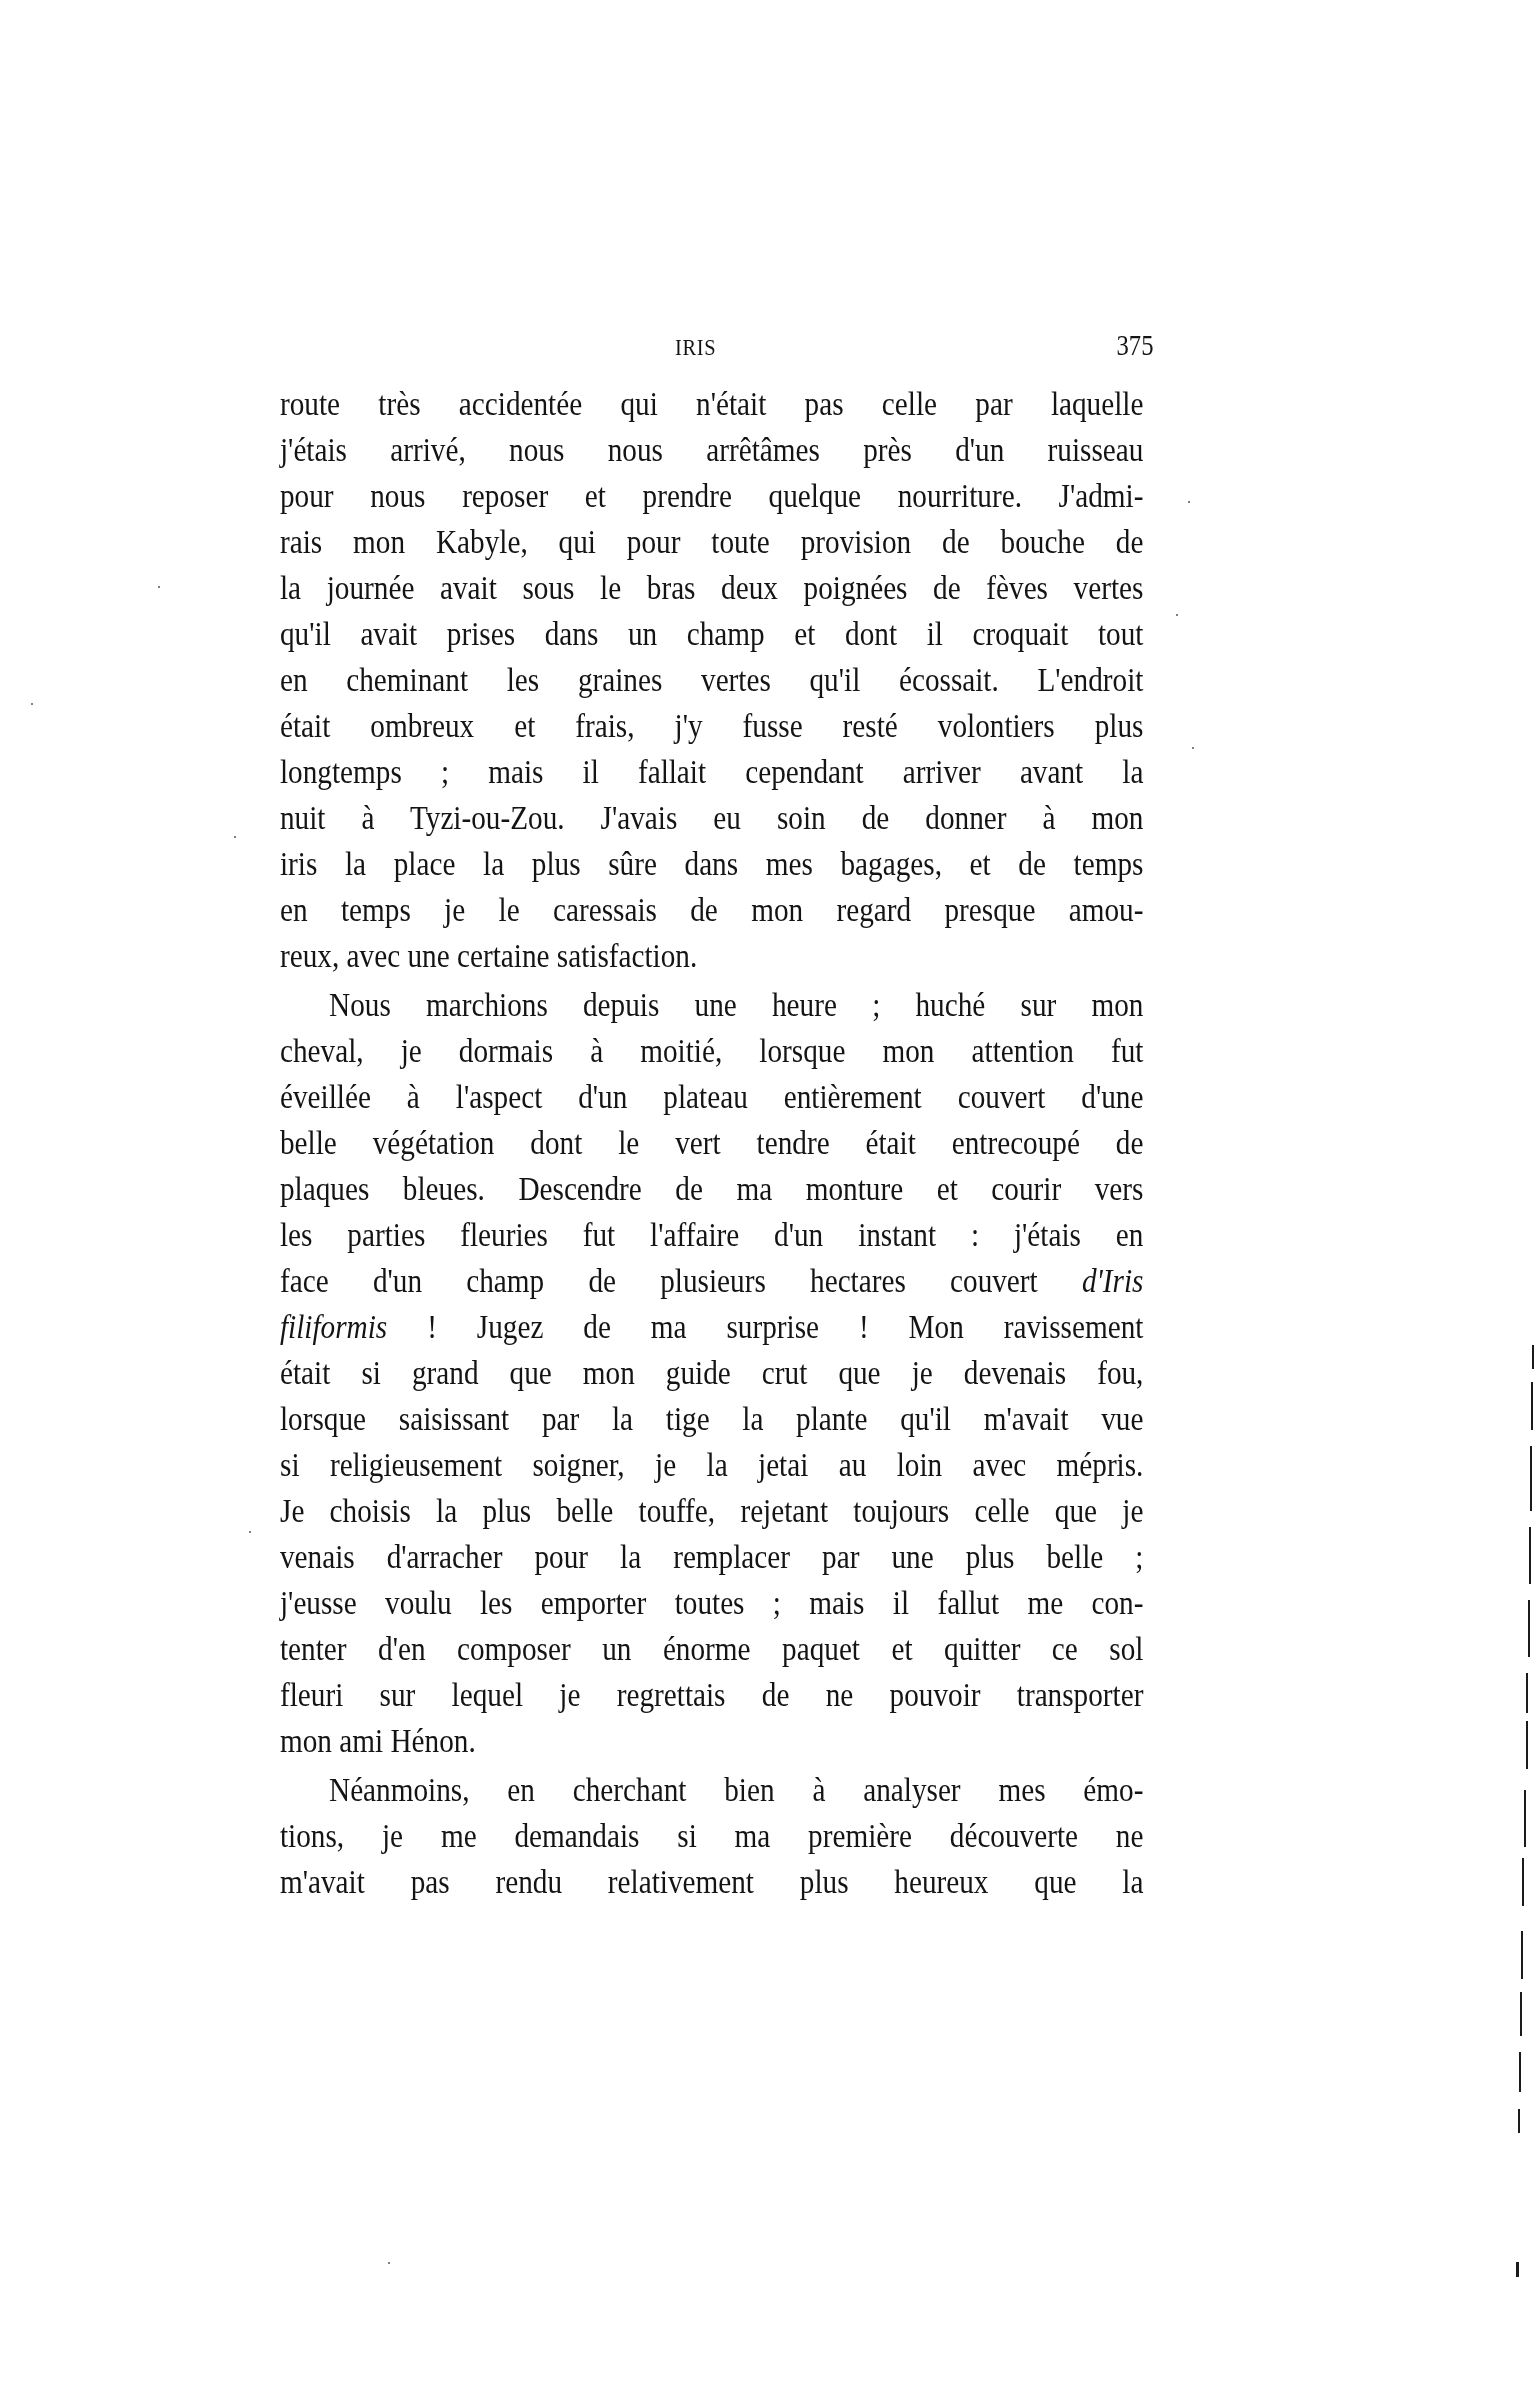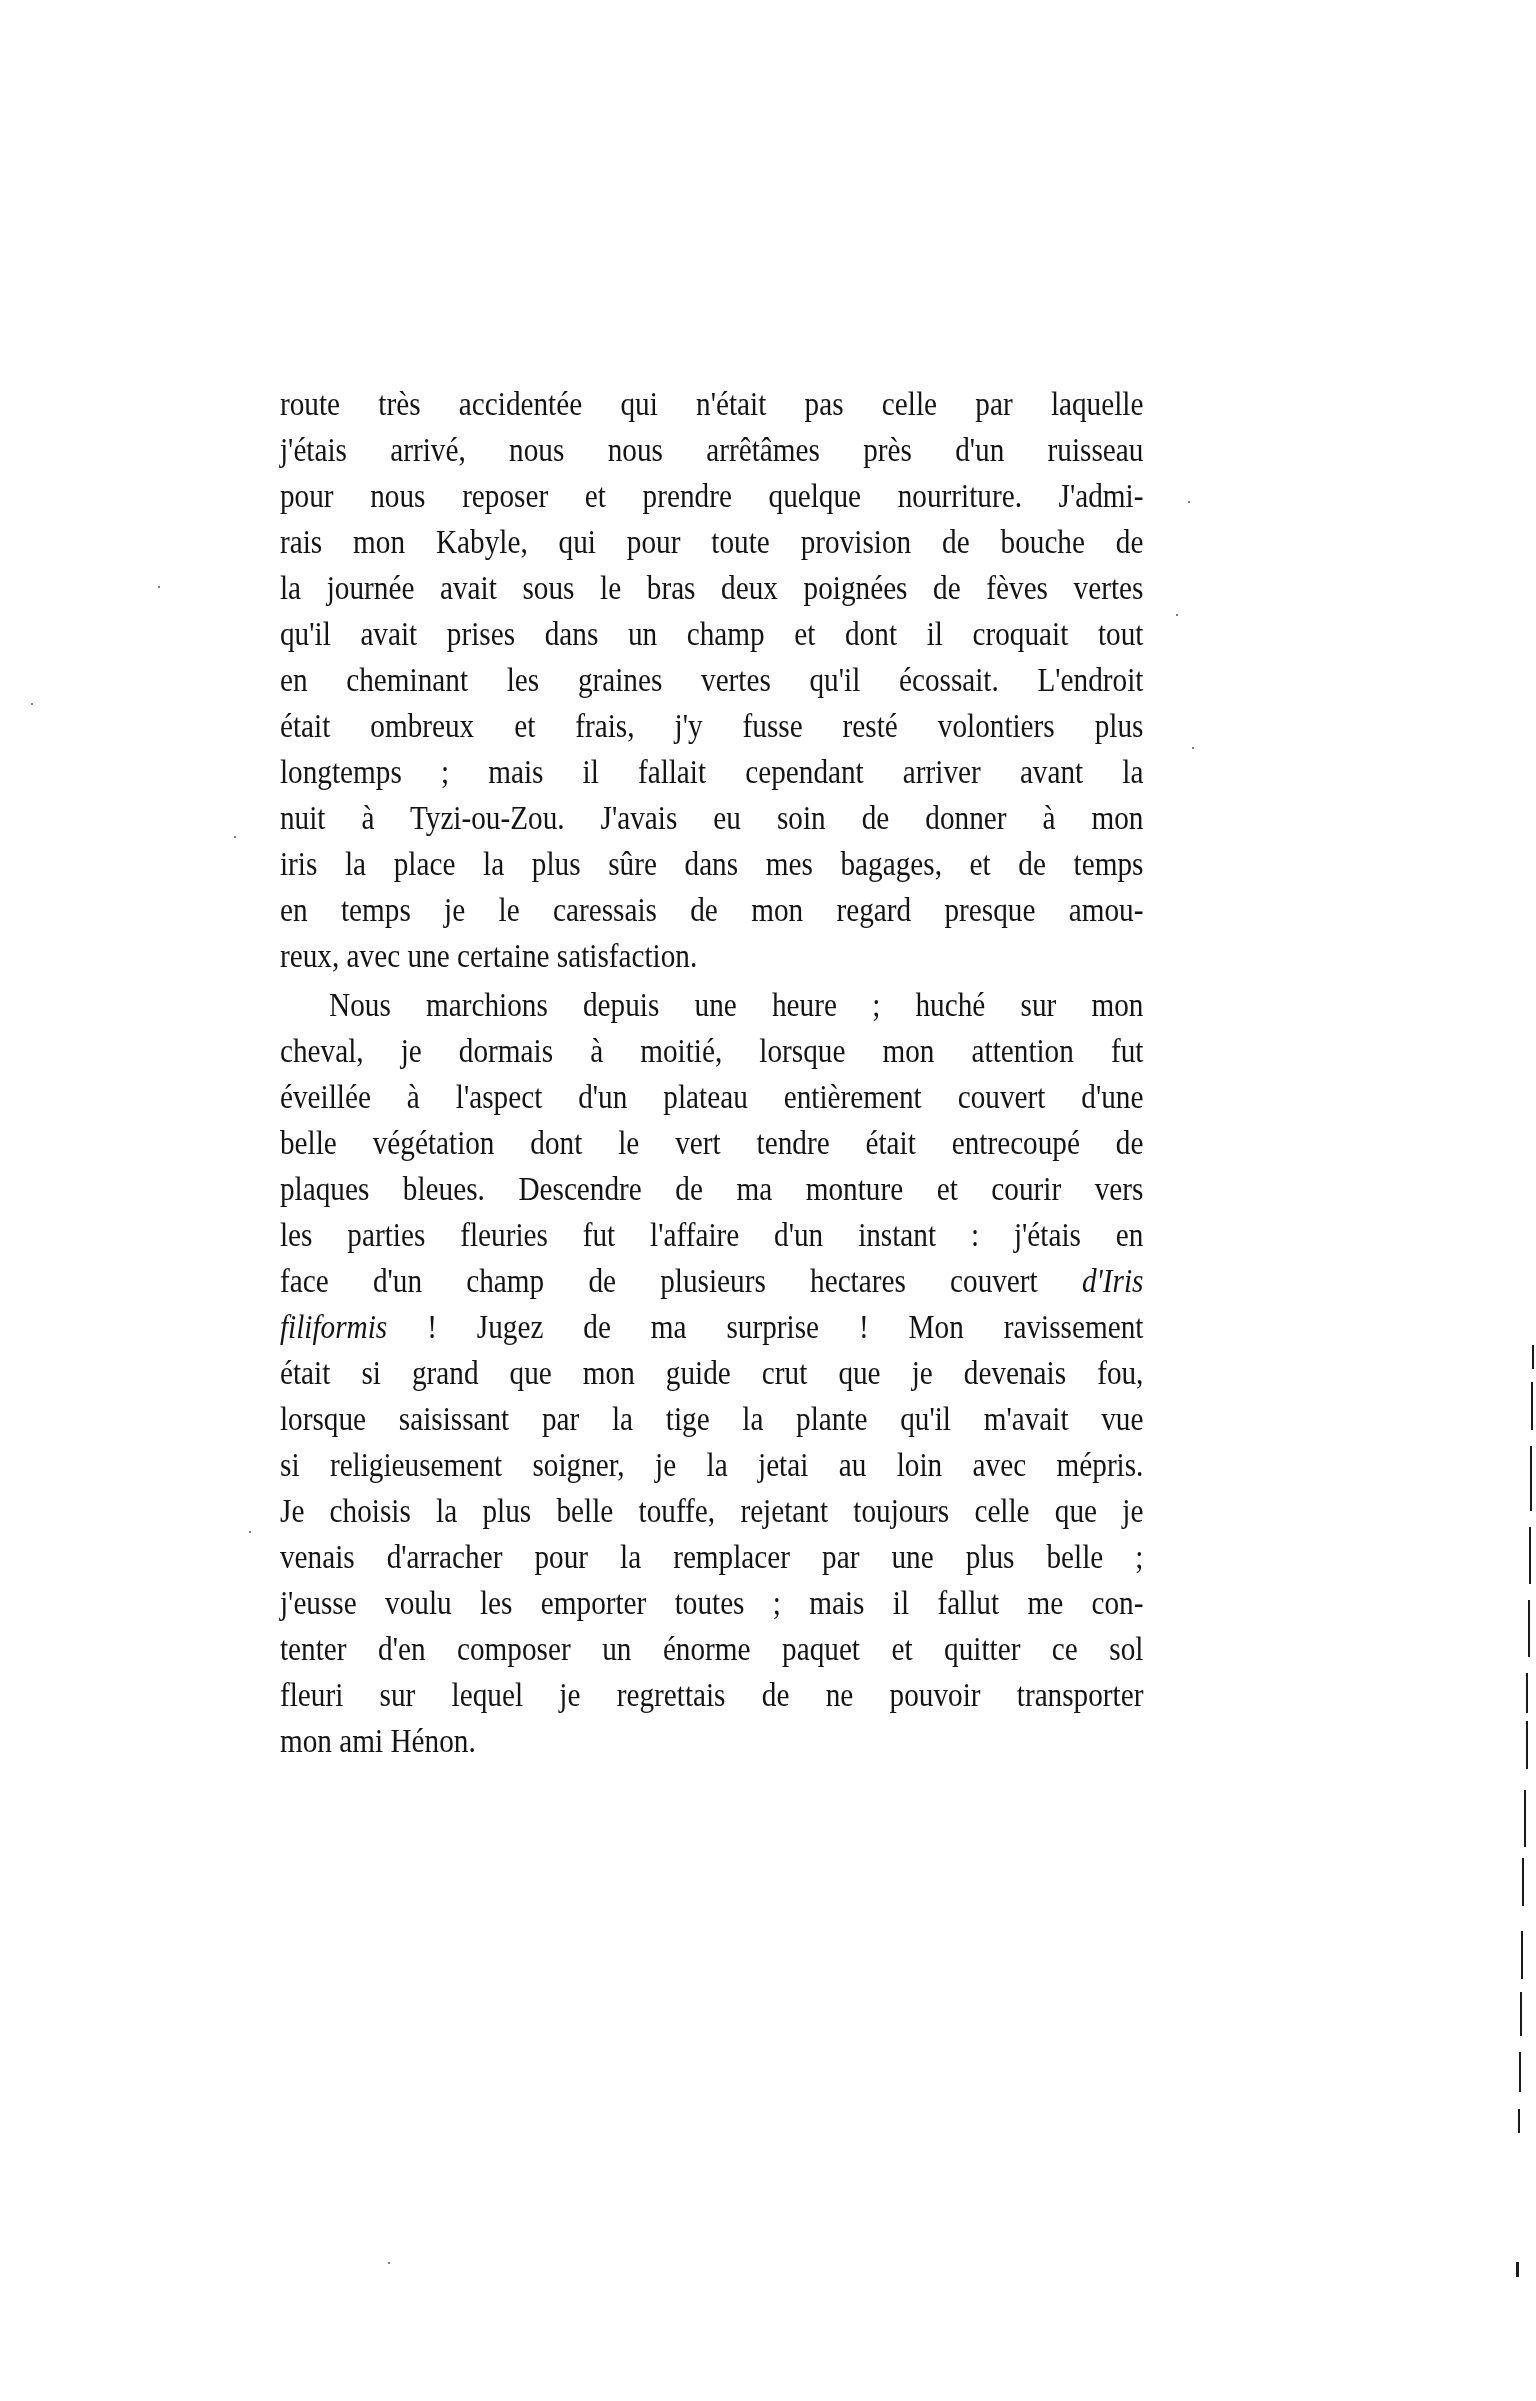--- a/index.html
+++ b/index.html
@@ -87,20 +87,24 @@
       height: 2.4px;
       background: #555;
       border-radius: 50%;
     }
   </style>
 </head>
 <body>
 
 <div class="page">
 
+  <div class="running-head">
+    <span class="running-title">IRIS</span>
+    <span class="page-number">375</span>
+  </div>
 
   <div class="body-text">
 
     <div>
       <span class="line">route très accidentée qui n'était pas celle par laquelle</span>
       <span class="line">j'étais arrivé, nous nous arrêtâmes près d'un ruisseau</span>
       <span class="line">pour nous reposer et prendre quelque nourriture. J'admi-</span>
       <span class="line">rais mon Kabyle, qui pour toute provision de bouche de</span>
       <span class="line">la journée avait sous le bras deux poignées de fèves vertes</span>
       <span class="line">qu'il avait prises dans un champ et dont il croquait tout</span>
@@ -126,20 +130,25 @@
       <span class="line">lorsque saisissant par la tige la plante qu'il m'avait vue</span>
       <span class="line">si religieusement soigner, je la jetai au loin avec mépris.</span>
       <span class="line">Je choisis la plus belle touffe, rejetant toujours celle que je</span>
       <span class="line">venais d'arracher pour la remplacer par une plus belle ;</span>
       <span class="line">j'eusse voulu les emporter toutes ; mais il fallut me con-</span>
       <span class="line">tenter d'en composer un énorme paquet et quitter ce sol</span>
       <span class="line">fleuri sur lequel je regrettais de ne pouvoir transporter</span>
       <span class="line last">mon ami Hénon.</span>
     </div>
 
+    <div>
+      <span class="line indent para-gap">Néanmoins, en cherchant bien à analyser mes émo-</span>
+      <span class="line">tions, je me demandais si ma première découverte ne</span>
+      <span class="line">m'avait pas rendu relativement plus heureux que la</span>
+    </div>
   </div>
 
   <div class="edge-line" style="left:1532px; top:1345px; height:24px;"></div>
   <div class="edge-line" style="left:1531px; top:1382px; height:48px;"></div>
   <div class="edge-line" style="left:1530px; top:1446px; height:65px;"></div>
   <div class="edge-line" style="left:1529px; top:1527px; height:57px;"></div>
   <div class="edge-line" style="left:1528px; top:1600px; height:57px;"></div>
   <div class="edge-line" style="left:1526px; top:1673px; height:40px;"></div>
   <div class="edge-line" style="left:1526px; top:1721px; height:48px;"></div>
   <div class="edge-line" style="left:1524px; top:1790px; height:57px;"></div>

